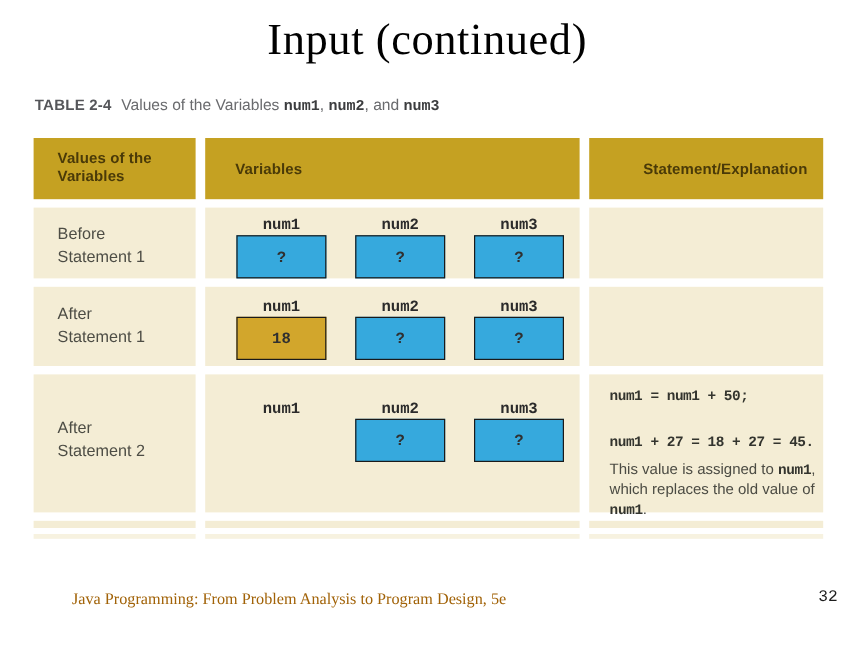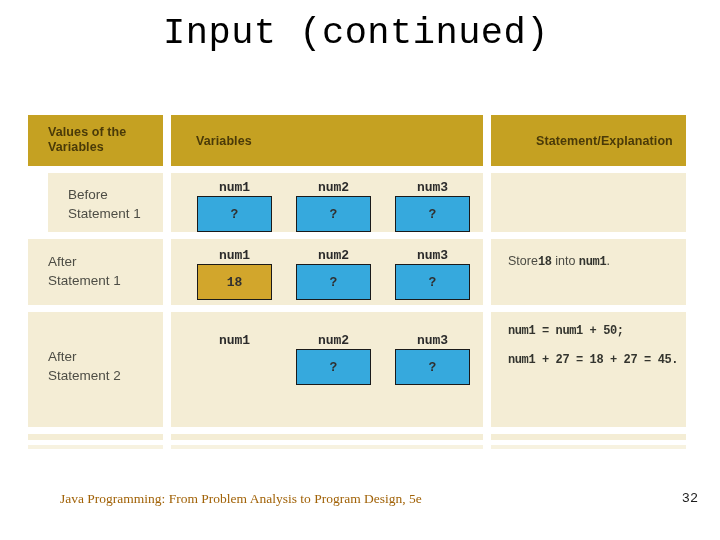--- a/index.html
+++ b/index.html
@@ -5,21 +5,21 @@
   * { margin:0; padding:0; box-sizing:border-box; }
   html,body { background:#fff; }
   .slide {
     position:relative; width:720px; height:540px; background:#ffffff;
     font-family:"Liberation Sans", sans-serif; overflow:hidden;
   }
 
   
   .title {
     position:absolute; top:12px; left:0; width:712px;
-    text-align:center; font-family:Liberation Mono, monospace;
+    text-align:center; font-family:Liberation Serif, serif;
     font-size:37px; font-weight:400; color:#000;
     letter-spacing:0.5px;
   }
 
   
   .caption {
     position:absolute; top:80px; left:29px; width:640px;
     font-size:13px; color:#6a6b6e; white-space:nowrap;
   }
   .caption .cap-label { font-weight:bold; color:#55565a; font-size:12.5px; margin-right:8px; letter-spacing:0.2px; }
@@ -38,21 +38,21 @@
     background:#c5a122; color:#4a3a08; font-weight:bold; font-size:12.5px;
     letter-spacing:0.1px;
   }
   .hdr-1 { padding:10px 0 0 20px; white-space:pre-line; line-height:15px; }
   .hdr-flex { display:flex; align-items:center; }
   .hdr-2 { padding-left:25px; }
   .hdr-3 { padding-left:17px;margin-left:28px; }
 
   
   .rowlabel { font-size:13.5px; color:#4d4d45; padding-left:20px; white-space:pre-line; line-height:19px; }
-  .rl-1 { padding-top:12px;margin-left:20px; }
+  .rl-1 { padding-top:12px; }
   .rl-2 { padding-top:13px; }
   .rl-3 { padding-top:35px; }
 
   
   .vars { display:flex; gap:24px; padding-left:26px; }
   .vars.v-1 { padding-top:7px; }
   .vars.v-2 { padding-top:9px; }
   .vars.v-3 { padding-top:21px; }
   .var-group { display:flex; flex-direction:column; align-items:center; width:75px; }
   .var-name {
@@ -65,21 +65,21 @@
     font-family:"Liberation Mono", monospace; font-weight:bold;
     font-size:13px; color:#303030;
   }
   .var-box[data-color="blue"] { background:#36a9dd; }
   .var-box[data-color="gold"] { background:#d2a62c; }
 
   
   .stmt { padding:14px 6px 0 17px; }
   .stmt.s-3 { padding-top:8px; }
   .line { margin-bottom:6px; }
-  .line.gap { margin-top:11px; }
+  .line.gap { margin-top:21px; }
   .line .mono, .code-seg {
     font-family:"Liberation Mono", monospace; font-weight:bold;
     font-size:12px; color:#33342e; letter-spacing:-0.4px; white-space:nowrap;
   }
   .line.expl { font-size:12.5px; color:#4b4b43; line-height:16px; margin-bottom:0; white-space:normal; }
   .line.expl .mono { font-size:12px; letter-spacing:-0.3px; }
 
   
   .strip2 {
     position:absolute; top:445px; left:28px; display:grid;
@@ -97,20 +97,23 @@
     font-family:Liberation Mono, monospace; font-size:13.5px; color:#1d1d1d;
   }
 </style>
 </head>
 <body>
 
 <div class="slide">
 
   <div class="title">Input (continued)</div>
 
+  <div class="caption">
+    <span class="cap-label">TABLE 2-4</span><span><span>Values of the Variables </span><span class="mono">num1</span><span>, </span><span class="mono">num2</span><span>, and </span><span class="mono">num3</span></span>
+  </div>
 
   <div class="tbl">
 
     <div class="cell hdr hdr-1">Values of the
 Variables</div>
     <div class="cell hdr hdr-flex">
         <span class="hdr-2">Variables</span>
       </div>
     <div class="cell hdr hdr-flex">
         <span class="hdr-3">Statement/Explanation</span>
@@ -148,21 +151,20 @@
           <span class="var-name">num2</span>
           <div class="var-box" data-color="blue">?</div>
         </div>
         <div class="var-group">
           <span class="var-name">num3</span>
           <div class="var-box" data-color="blue">?</div>
         </div>
       </div>
     </div>
     <div class="cell stmt">
-      <div class="line expl"><span>Store</span><span class="mono">18</span><span> into </span><span class="mono">num1</span><span>.</span></div>
     </div>
 
     <div class="cell rowlabel rl-3">After
 Statement 2</div>
     <div class="cell">
       <div class="vars v-3">
         <div class="var-group">
           <span class="var-name">num1</span>
         </div>
         <div class="var-group">
@@ -171,20 +173,21 @@
         </div>
         <div class="var-group">
           <span class="var-name">num3</span>
           <div class="var-box" data-color="blue">?</div>
         </div>
       </div>
     </div>
     <div class="cell stmt s-3">
       <div class="line"><span class="mono">num1 = num1 + 50;</span></div>
       <div class="line gap"><span class="mono">num1 + 27 = 18 + 27 = 45.</span></div>
+      <div class="line expl"><span>This value is assigned to </span><span class="mono">num1</span><span>, which replaces the old value of </span><span class="mono">num1</span><span>.</span></div>
     </div>
 
     <div class="cell"></div>
     <div class="cell"></div>
     <div class="cell"></div>
   </div>
 
   <div class="strip2">
     <div class="s"></div>
     <div class="s"></div>

